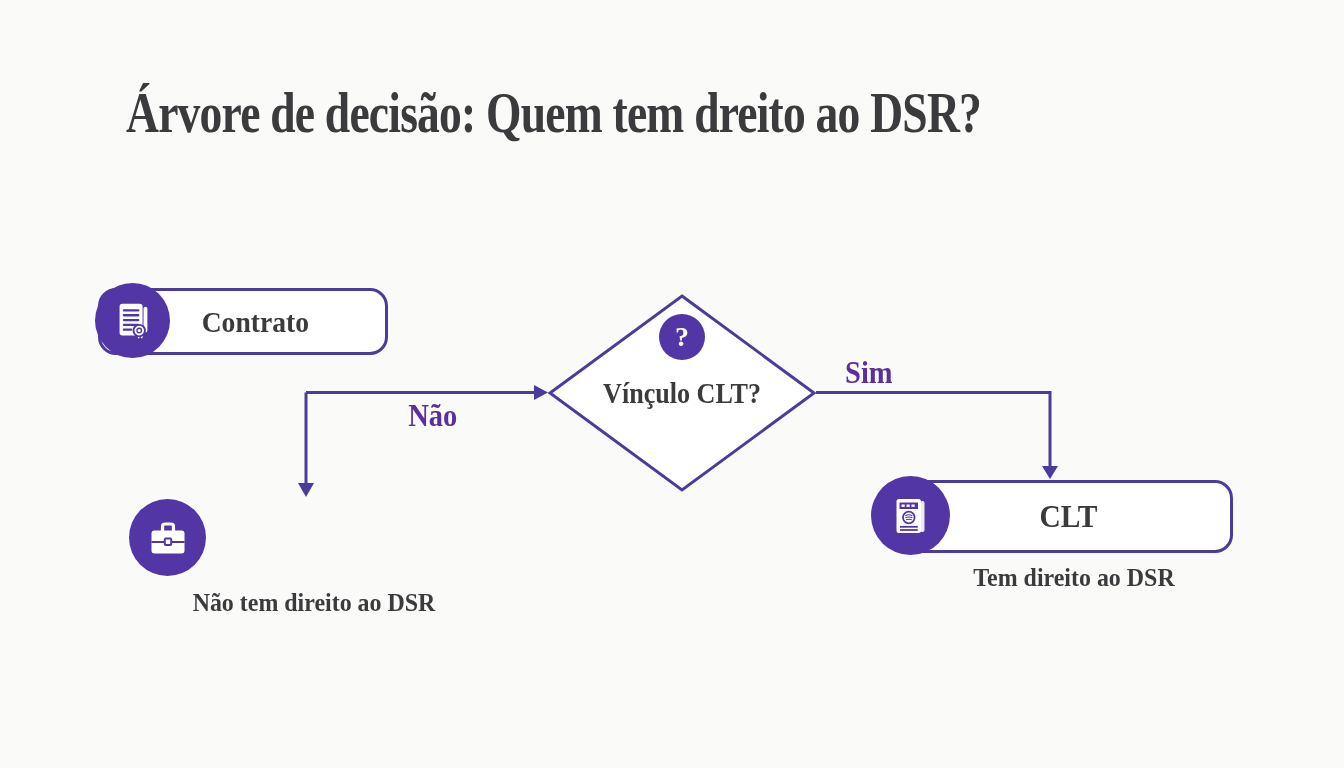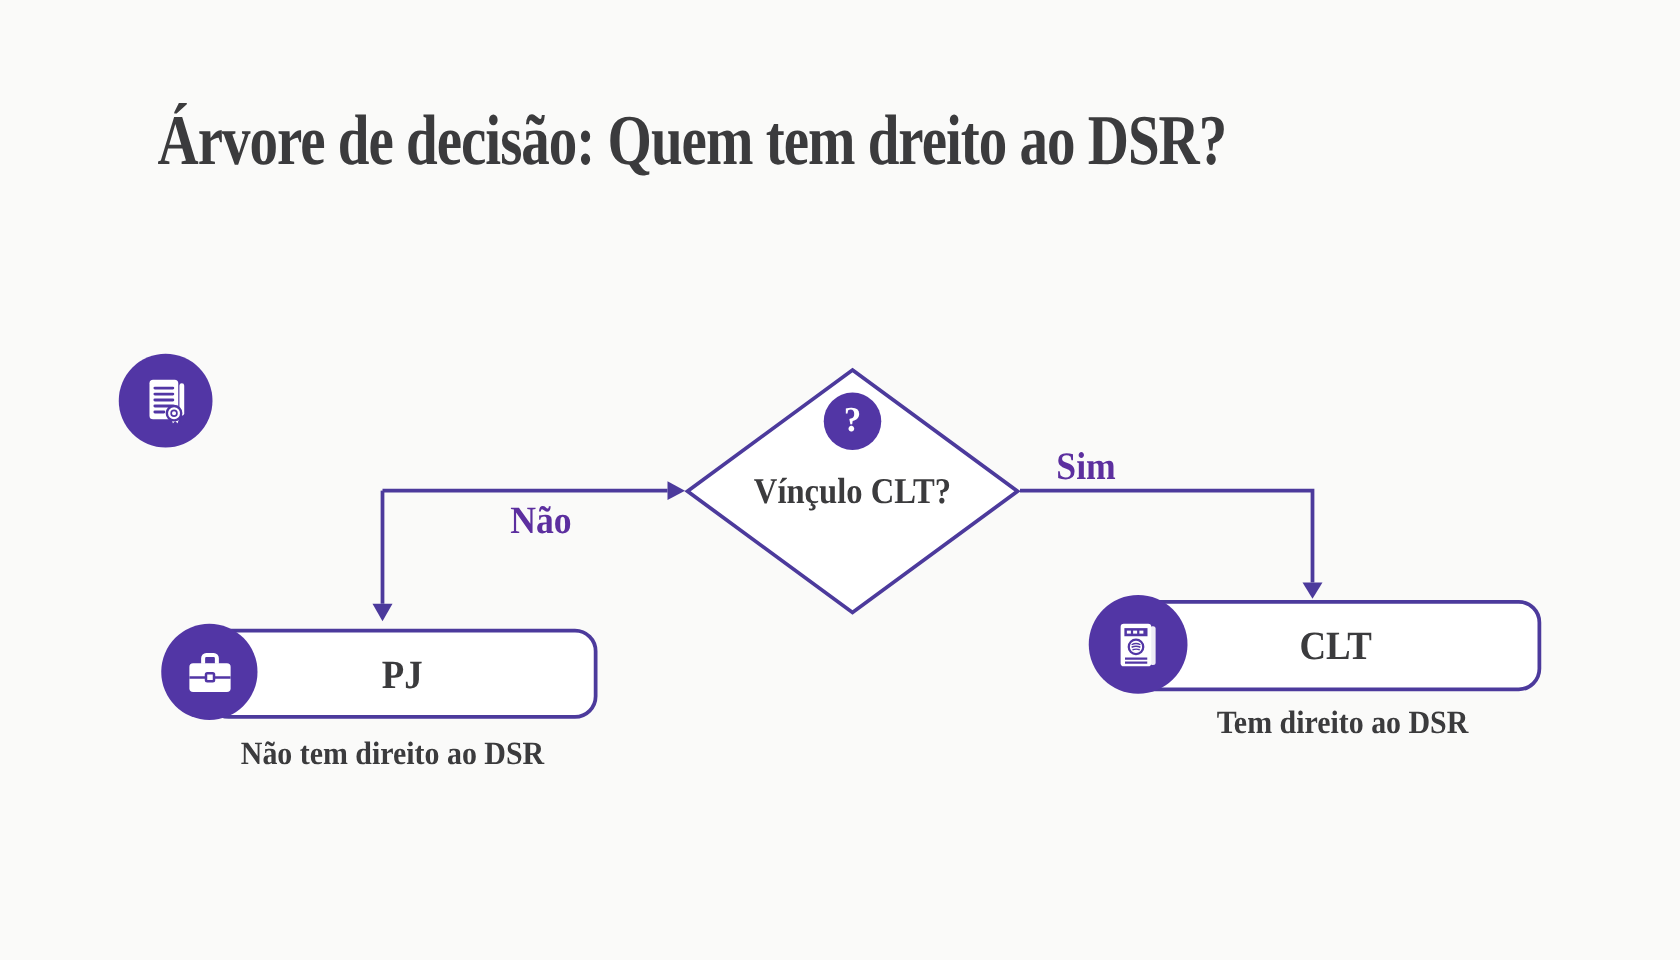--- a/index.html
+++ b/index.html
@@ -80,20 +80,23 @@
     </g>
 
     <g>
       <path d="M816 392.5 H1050 V466" style="stroke:var(--purple-line)" stroke-width="3" fill="none"></path>
       <polygon points="1042,466 1058,466 1050,479" style="fill:var(--purple-line)"></polygon>
     </g>
 
     <polygon points="682,296 814,393 682,490 550,393" style="fill:var(--node-fill);stroke:var(--purple-line)" stroke-width="3"></polygon>
   </svg>
 
+  <div class="node-box" style="left:98px;top:288px;width:290px;height:67px;padding-left:25px;">
+    <span class="node-label" style="font-size:30px;">Contrato</span>
+  </div>
   <div class="icon-circle" style="left:95px;top:283px;width:75px;height:75px;">
     <svg width="46" height="46" viewBox="0 0 48 48">
       <rect x="35" y="9" width="4" height="27" rx="2" fill="#ffffff"></rect>
       <rect x="10" y="6" width="24" height="33" rx="3" fill="#ffffff"></rect>
       <g style="stroke:var(--purple-fill)" stroke-width="2.4" stroke-linecap="round">
         <line x1="14.5" y1="13" x2="29.5" y2="13"></line>
         <line x1="14.5" y1="18" x2="29.5" y2="18"></line>
         <line x1="14.5" y1="23" x2="29.5" y2="23"></line>
         <line x1="14.5" y1="28" x2="29.5" y2="28"></line>
         <line x1="14.5" y1="33" x2="22" y2="33"></line>
@@ -105,23 +108,20 @@
   </div>
 
   <div class="q-circle">
     <span>?</span>
   </div>
   <div class="diamond-label">Vínçulo CLT?</div>
 
   <div class="edge-label" style="left:406px;top:398px;">Não</div>
   <div class="edge-label" style="left:843px;top:355px;">Sim</div>
 
-  <div class="node-box" style="left:165px;top:503px;width:313px;height:72px;">
-    <span class="node-label" style="font-size:32px;">PJ</span>
-  </div>
   <div class="icon-circle" style="left:129px;top:499px;width:77px;height:77px;">
     <svg width="48" height="48" viewBox="0 0 48 48">
       <path d="M18.5 17 v-4.5 a2.5 2.5 0 0 1 2.5 -2.5 h6 a2.5 2.5 0 0 1 2.5 2.5 V17" fill="none" stroke="#ffffff" stroke-width="3.2"></path>
       <rect x="7.5" y="16.5" width="33" height="23" rx="3" fill="#ffffff"></rect>
       <line x1="7.5" y1="28" x2="20.5" y2="28" style="stroke:var(--purple-fill)" stroke-width="2"></line>
       <line x1="27.5" y1="28" x2="40.5" y2="28" style="stroke:var(--purple-fill)" stroke-width="2"></line>
       <rect x="20.8" y="24.6" width="6.4" height="6.4" rx="1" fill="#ffffff" style="stroke:var(--purple-fill)" stroke-width="2"></rect>
     </svg>
   </div>
   <div class="caption" style="left:158px;top:588px;width:312px;">Não tem direito ao DSR</div>

